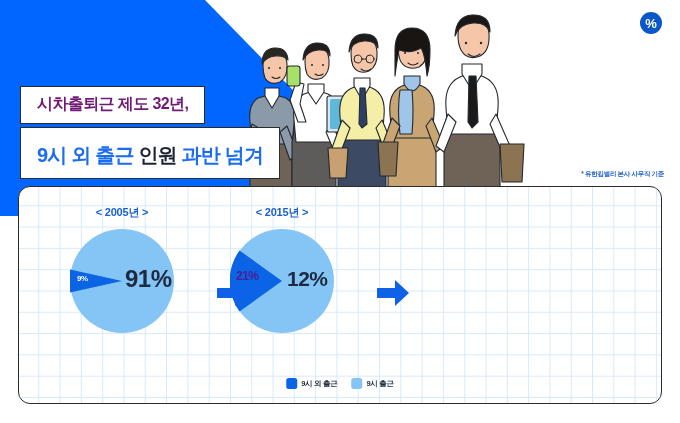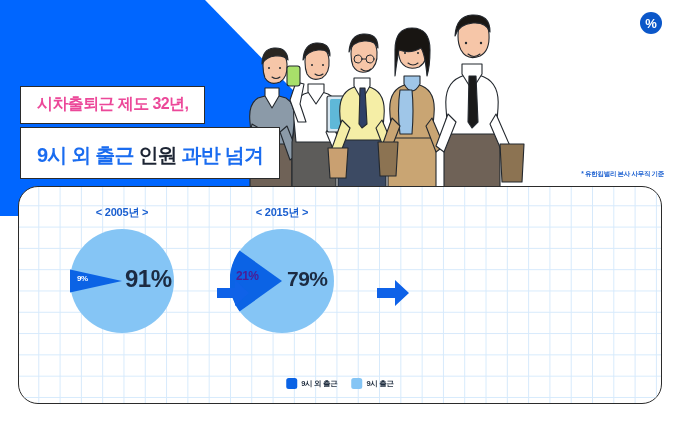--- a/index.html
+++ b/index.html
@@ -56,21 +56,21 @@
     letter-spacing:-0.5px;
   }
 
   
   .headline-1 {
     position:absolute; left:20px; top:86px;
     z-index:5;
     background:#ffffff;
     border:1.5px solid #2b2b2b;
     padding:7px 16px 8px 16px;
-    font-size:16px; font-weight:bold; color:#ec4899;
+    font-size:16px; font-weight:bold; color:#701a75;
     letter-spacing:-0.6px;
     white-space:nowrap;
   }
   .headline-2 {
     position:absolute; left:20px; top:127px;
     z-index:5;
     background:#ffffff;
     border:1.5px solid #2b2b2b;
     padding:14px 16px 9px 16px;
     font-size:20px; font-weight:bold;
@@ -88,21 +88,21 @@
     letter-spacing:-0.3px;
     white-space:nowrap;
   }
 
   
   .panel {
     position:absolute; left:18px; top:186px;
     width:644px; height:218px;
     background:#ffffff;
     border:1.6px solid #2b2b2b;
-    border-radius:20px;
+    border-radius:12px;
     overflow:hidden;
     z-index:4;
   }
   .panel-grid {
     position:absolute; inset:0;
     background-image:
       linear-gradient(to right, #cfe6fb 1px, transparent 1px),
       linear-gradient(to bottom, #cfe6fb 1px, transparent 1px);
     background-size:21.3px 21.3px;
     background-position:-2px -3px;
@@ -277,21 +277,21 @@
 
       <div class="pie-group" style="left:208px; top:18px; width:110px; height:140px;text-align:center;">
         <div class="year-label">&lt; 2015년 &gt;</div>
         <div class="pie-wrap" style="left:3px;">
           <svg class="pie-svg" width="104" height="104" viewBox="0 0 104 104" xmlns="http://www.w3.org/2000/svg">
             <circle cx="52" cy="52" r="52" fill="#85c5f5"></circle>
             <path d="M52 52 L9.5 21.5 A52 52 0 0 0 9.5 82.5 Z" fill="#0b63e5"></path>
           </svg>
         </div>
         <div class="pie-pct" style="left:9px; top:64px; font-size:12px; color:#4c1d95;">21%</div>
-        <div class="pie-pct" style="left:60px; top:62px; font-size:21px; color:#1c2b42;">79%</div>
+        <div class="pie-pct" style="left:60px; top:62px; font-size:21px; color:#1c2b42;">12%</div>
       </div>
 
       <div class="arrow" style="left:358px; top:93px;">
         <svg width="32" height="26" viewBox="0 0 32 26" xmlns="http://www.w3.org/2000/svg">
           <path d="M0 8 L18 8 L18 0 L32 13 L18 26 L18 18 L0 18 Z" fill="#0f62e8"></path>
         </svg>
       </div>
 
 
       <div class="legend">

